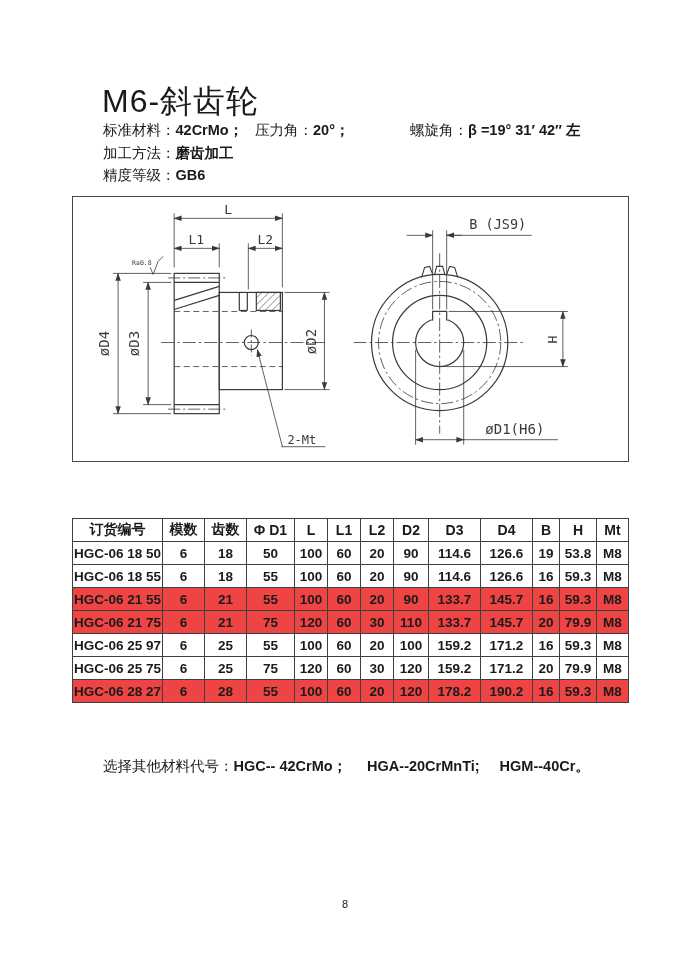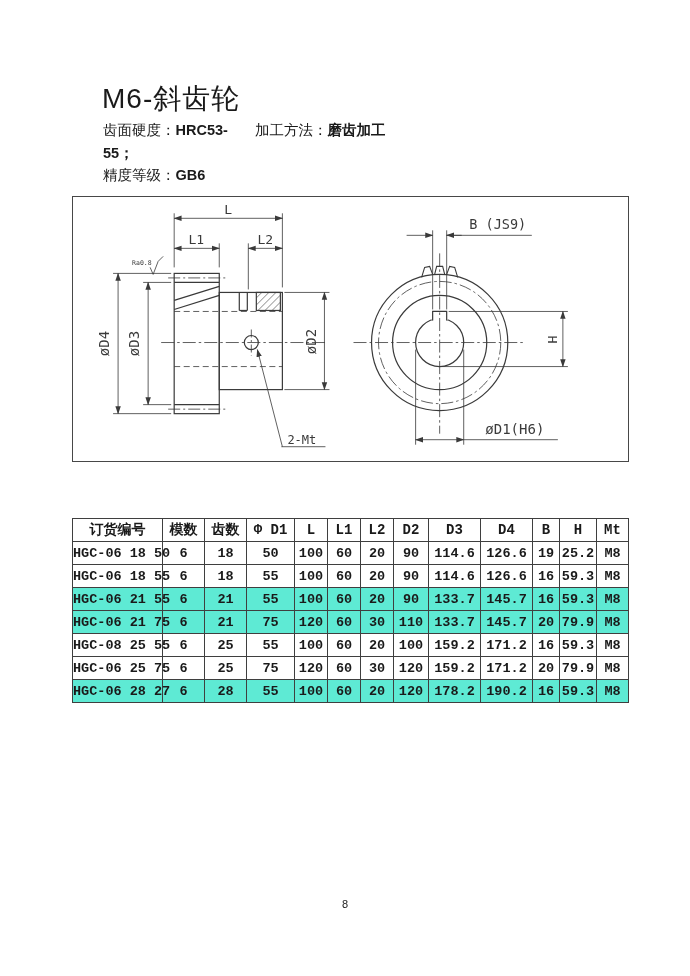--- a/index.html
+++ b/index.html
@@ -3,66 +3,70 @@
 <meta charset="utf-8">
 <style>
   html,body{margin:0;padding:0;}
   body{
     width:690px;height:976px;background:#ffffff;position:relative;
     font-family:"Liberation Sans", sans-serif;color:#1a1a1a;overflow:hidden;
   }
   .page{position:absolute;inset:0;}
   .title{
     position:absolute;left:102px;top:80px;margin:0;
-    font-size:28px;font-weight:500;letter-spacing:1px;
+    font-size:32px;font-weight:500;letter-spacing:1px;
   }
   .specs{
     position:absolute;left:103px;top:119px;width:520px;
     font-size:14.5px;
   }
   .spec-row{display:grid;grid-template-columns:152px 155px 1fr;line-height:22.5px;}
   .sl{font-weight:400;}
   .sv{font-weight:700;}
   .drawing-box{
     position:absolute;left:72px;top:196px;width:557px;height:266px;
     border:1.5px solid #474747;box-sizing:border-box;background:#fff;
   }
   .drawing-box svg{display:block;width:100%;height:100%;}
   .gear-table{
     position:absolute;left:72px;top:518px;width:557px;
-    border-collapse:collapse;table-layout:fixed;font-family:Liberation Mono, monospace;
+    border-collapse:collapse;table-layout:fixed;
   }
   .gear-table th,.gear-table td{
     border:1.6px solid #3f3f3f;text-align:center;vertical-align:middle;
     height:22px;padding:0;font-weight:700;font-size:13.5px;white-space:nowrap;
     background:#ffffff;
   }
   .gear-table th{font-size:14px;}
-  .gear-table tr.shaded td{background:#5eead4;}
+  .gear-table tr.shaded td{background:#ef4444;}
   .note{
     position:absolute;left:103px;top:757px;margin:0;font-size:14.5px;
   }
   .note .nl{font-weight:400;}
   .note .ni{font-weight:700;margin-right:20px;}
   .page-num{
     position:absolute;left:0;right:0;top:898px;text-align:center;
     font-size:11px;color:#1a1a1a;
   }
   .svgtxt{font-family:"DejaVu Sans Mono", monospace;fill:#3a3a3a;}
 </style>
 </head>
 <body>
 
 <div class="page">
 
   <h1 class="title">M6-斜齿轮</h1>
 
   <div class="specs">
     <div class="spec-row">
-      <div><span class="sl">齿面硬度：</span><span class="sv">HRC53-55；</span></div>
+      <div><span class="sl">标准材料：</span><span class="sv">42CrMo；</span></div>
+      <div><span class="sl">压力角：</span><span class="sv">20°；</span></div>
+      <div><span class="sl">螺旋角：</span><span class="sv">β =19° 31′ 42″ 左</span></div>
+    </div>
+    <div class="spec-row">
       <div><span class="sl">加工方法：</span><span class="sv">磨齿加工</span></div>
     </div>
     <div class="spec-row">
       <div><span class="sl">精度等级：</span><span class="sv">GB6</span></div>
       <div></div>
       <div></div>
     </div>
   </div>
 
   <div class="drawing-box">
@@ -203,21 +207,21 @@
           <td>6</td>
           <td>18</td>
           <td>50</td>
           <td>100</td>
           <td>60</td>
           <td>20</td>
           <td>90</td>
           <td>114.6</td>
           <td>126.6</td>
           <td>19</td>
-          <td>25.2</td>
+          <td>53.8</td>
           <td>M8</td>
         </tr>
         <tr>
           <td>HGC-06 18 55</td>
           <td>6</td>
           <td>18</td>
           <td>55</td>
           <td>100</td>
           <td>60</td>
           <td>20</td>
@@ -252,21 +256,21 @@
           <td>60</td>
           <td>30</td>
           <td>110</td>
           <td>133.7</td>
           <td>145.7</td>
           <td>20</td>
           <td>79.9</td>
           <td>M8</td>
         </tr>
         <tr>
-          <td>HGC-08 25 55</td>
+          <td>HGC-06 25 97</td>
           <td>6</td>
           <td>25</td>
           <td>55</td>
           <td>100</td>
           <td>60</td>
           <td>20</td>
           <td>100</td>
           <td>159.2</td>
           <td>171.2</td>
           <td>16</td>
@@ -299,16 +303,19 @@
           <td>120</td>
           <td>178.2</td>
           <td>190.2</td>
           <td>16</td>
           <td>59.3</td>
           <td>M8</td>
         </tr>
       </tbody>
   </table>
 
+  <p class="note">
+    <span class="nl">选择其他材料代号：</span><span class="ni">HGC-- 42CrMo；</span><span class="ni">HGA--20CrMnTi;</span><span class="ni">HGM--40Cr。</span>
+  </p>
 
   <div class="page-num">8</div>
 
 </div>
 
 </body></html>

